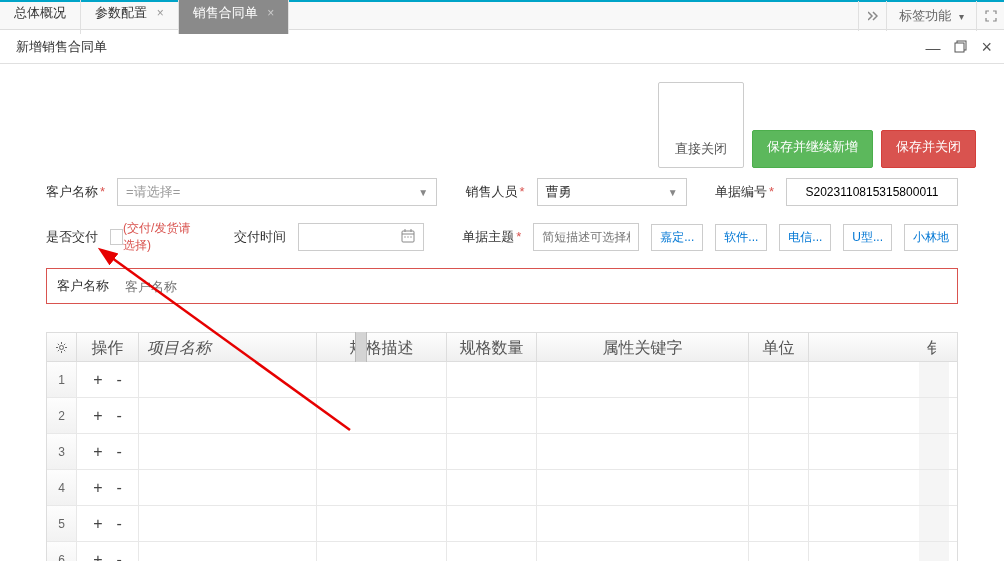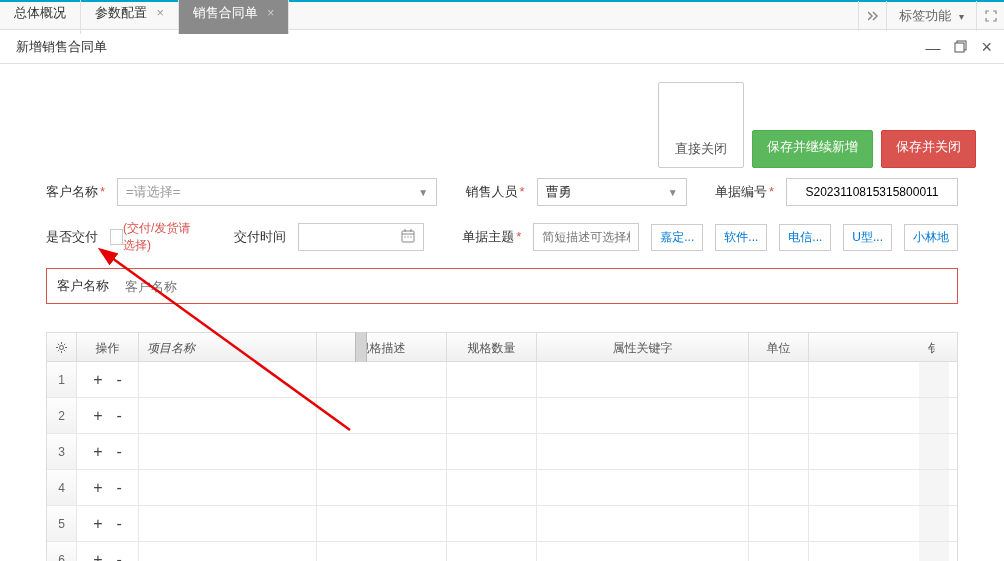--- a/index.html
+++ b/index.html
@@ -47,21 +47,21 @@
     
     .tag-btn { border: 1px solid #ccc; padding: 4px 8px; font-size: 12px; color: #0277d4; background: #fff; cursor: pointer; white-space: nowrap; }
     
     .customer-name-row { border: 1px solid #d9534f; padding: 8px 10px; display: flex; align-items: center; gap: 12px; }
     .customer-name-row .form-label { min-width: 56px; }
     .customer-name-row input { border: none; outline: none; flex: 1; font-size: 13px; }
     
     
     .table-wrap { margin: 12px 46px 0 46px; border: 1px solid #ddd; border-top: none; overflow: hidden; position: relative; }
     .table-header { display: flex; background: linear-gradient(#fdfdfd, #efefef); border-top: 1px solid #ddd; border-bottom: 1px solid #ddd; height: 30px; }
-    .th { border-right: 1px solid #ddd; padding: 0 8px; line-height: 30px; font-size: 12px; color: #555; text-align: center; overflow: hidden; white-space: nowrap; }
+    .th { border-right: 1px solid #ddd; padding: 0 8px; line-height: 30px; font-size: 16px; color: #555; text-align: center; overflow: hidden; white-space: nowrap; }
     .th.left { text-align: left; font-style: italic; }
     .gear-col { width: 30px; display: flex; align-items: center; justify-content: center; }
     
     .table-body { }
     .tr { display: flex; height: 36px; border-bottom: 1px solid #e8e8e8; }
     .td { border-right: 1px solid #e8e8e8; padding: 0 8px; line-height: 36px; font-size: 12px; text-align: center; }
     .rownum { width: 30px; background: linear-gradient(#fdfdfd, #f2f2f2); color: #666; }
     .op-col { width: 62px; display: flex; align-items: center; justify-content: center; gap: 14px; }
     .op-btn { color: #444; font-size: 16px; cursor: pointer; font-weight: normal; }
     

